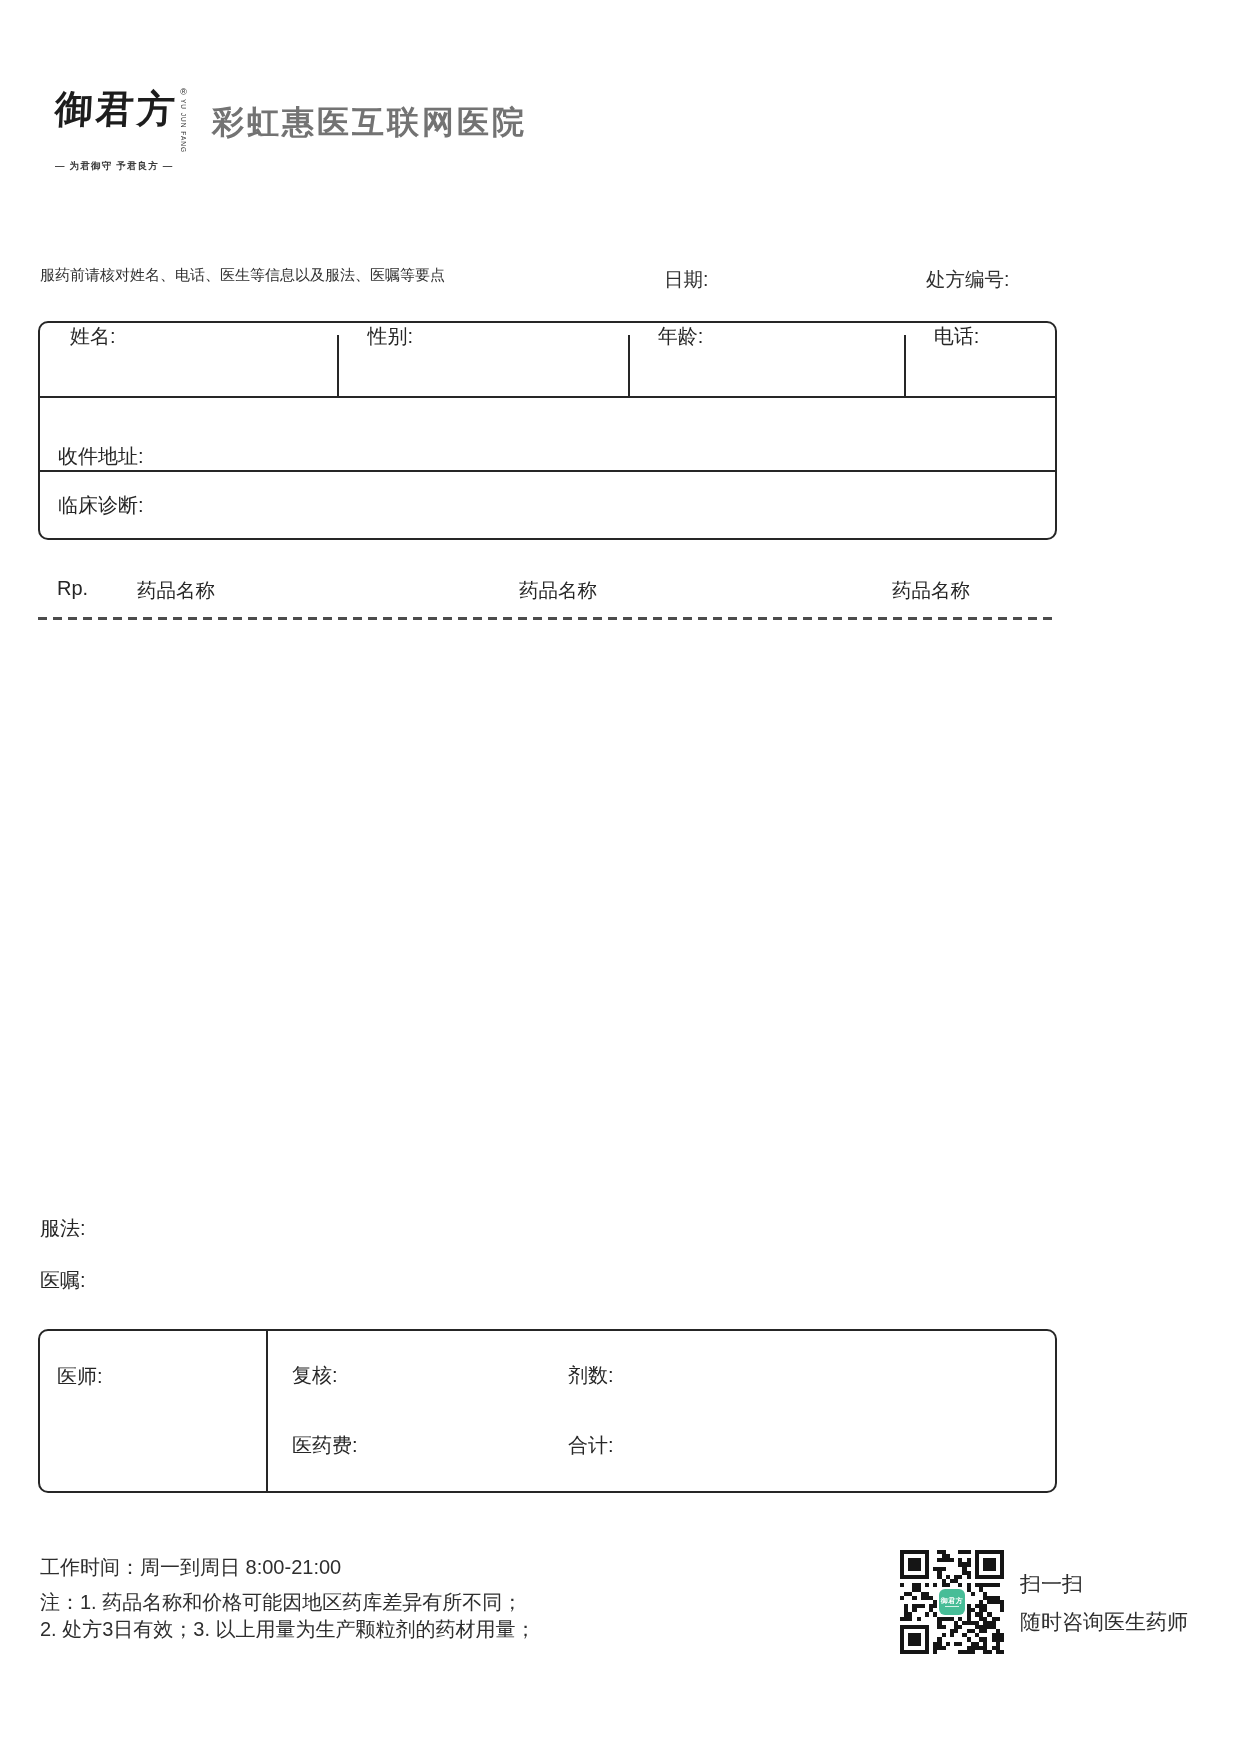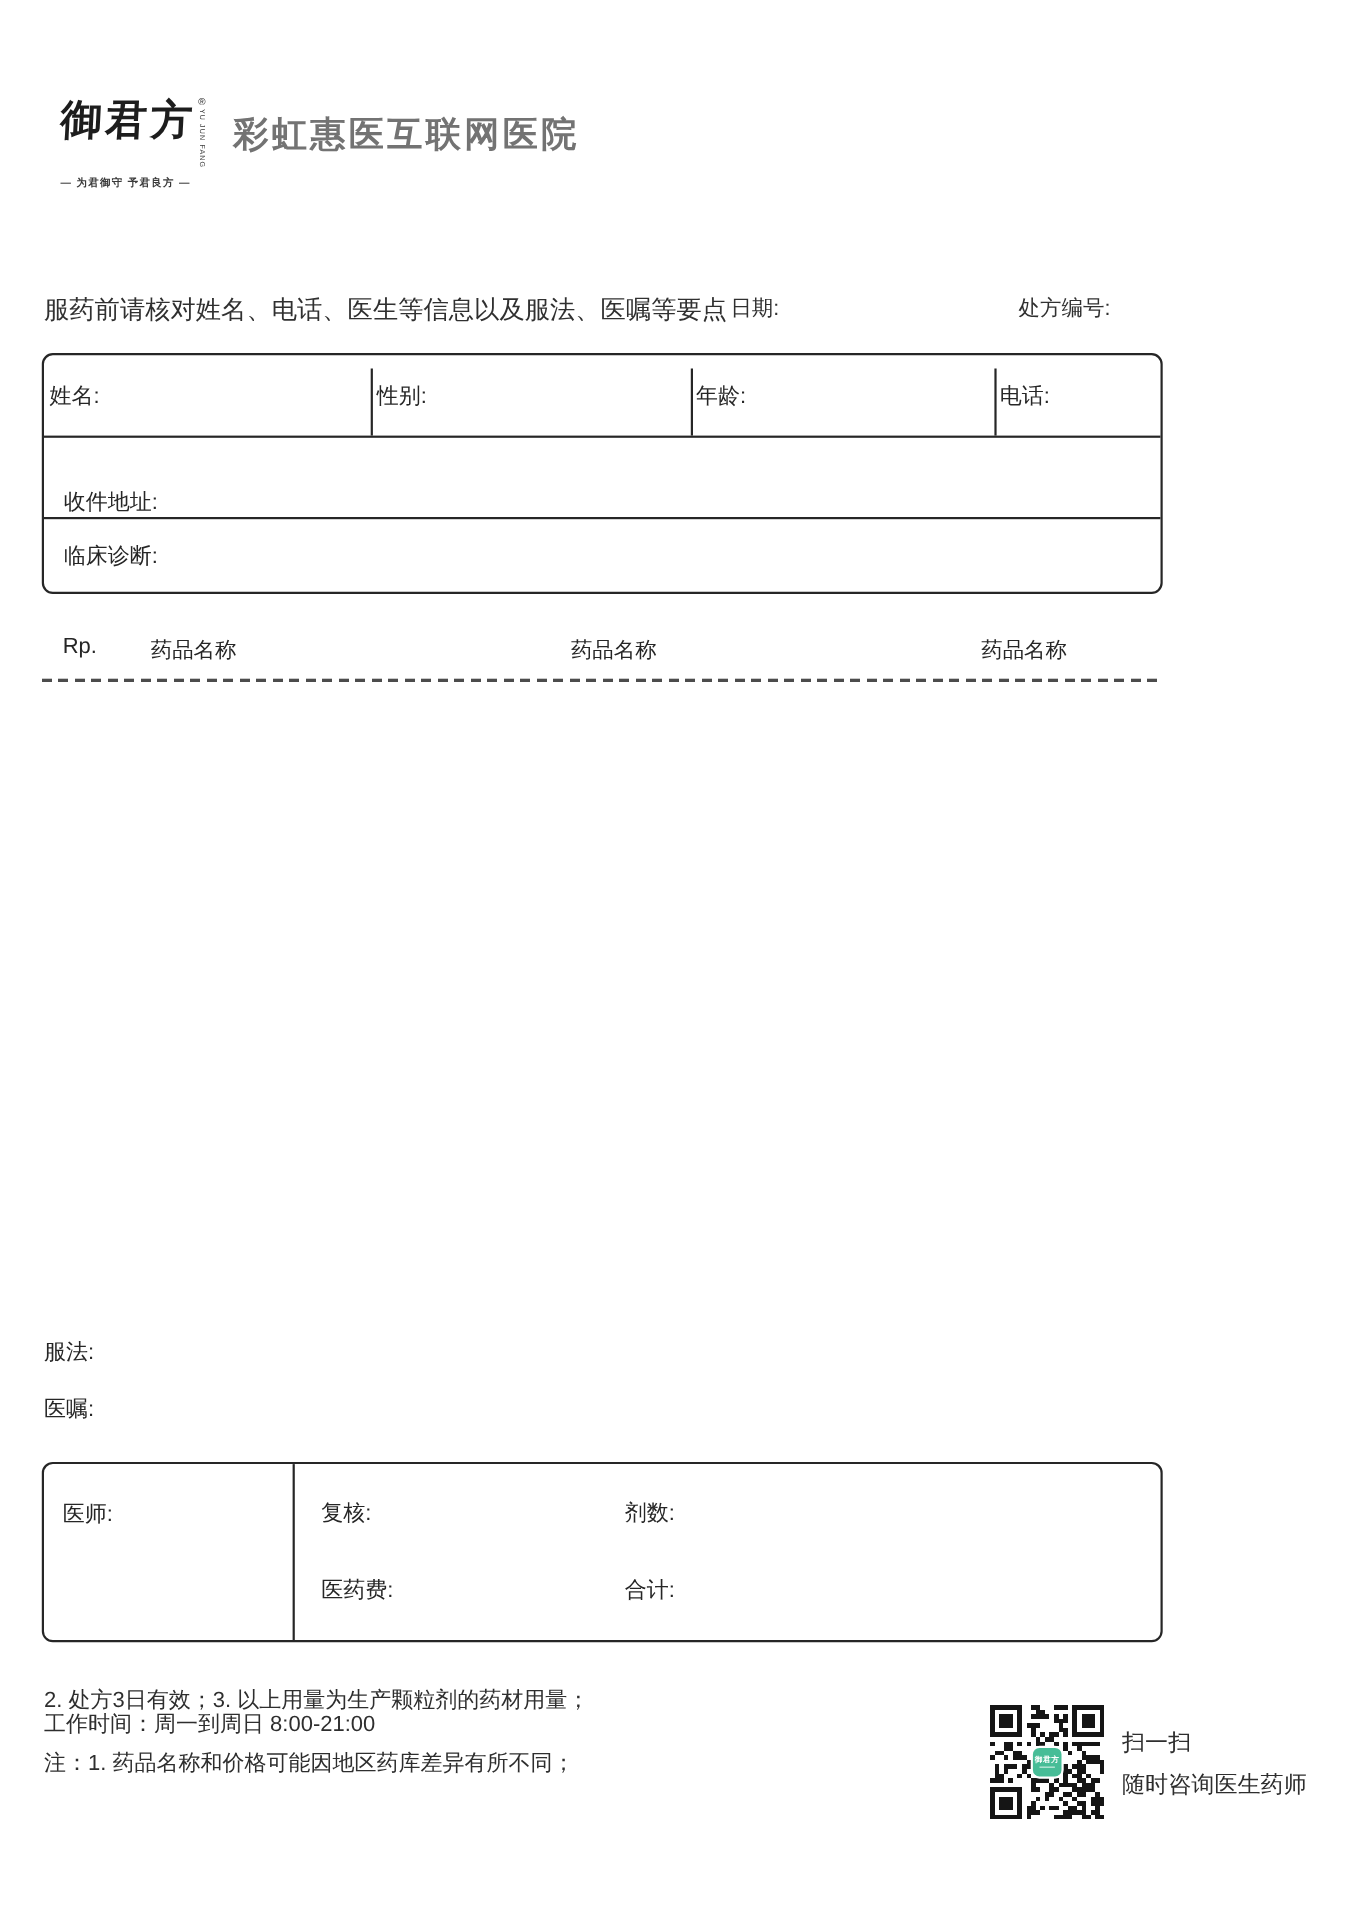--- a/index.html
+++ b/index.html
@@ -33,32 +33,32 @@
   .tagline {
     margin-top:7px; font-size:9.5px; letter-spacing:1.2px;
     color:#3a3a3a; white-space:nowrap; font-weight:bold;
   }
   .hospital-name {
     left:212px; top:101px;
     font-size:32px; font-weight:900; letter-spacing:3px; color:#737373;
   }
 
   
-  .notice-text  { left:40px;  top:266px; font-size:23px; color:#303030; }
+  .notice-text  { left:40px;  top:266px; font-size:15px; color:#303030; }
   .date-label   { left:664px; top:266px; font-size:19.5px; color:#303030; }
   .rxno-label   { left:926px; top:266px; font-size:19.5px; color:#303030;text-align:center; }
 
   
   .patient-box {
     left:38px; top:321px; width:1019px; height:219px;
     border:2.5px solid #262626; border-radius:10px;
     display:flex; flex-direction:column; background:#fff;
   }
   .p-row1 { display:flex; height:75px; border-bottom:2.5px solid #262626; }
-  .p-cell { position:relative; display:flex; align-items:center; padding-left:5px; }
+  .p-cell { position:relative; display:flex; align-items:flex-start; padding-left:30px; }
   .p-cell .divider {
     position:absolute; left:0; top:12px; bottom:0; width:2px; background:#262626;
   }
   .c1 { width:29.3%; } .c2 { width:28.6%; } .c3 { width:27.2%; } .c4 { width:14.9%; }
   .p-row2 { display:flex; align-items:flex-end; height:74px; border-bottom:2.5px solid #262626; padding-left:18px; }
   .p-row3 { display:flex; align-items:center; flex:1; padding-left:18px; }
   .field-label { font-size:20px; color:#262626; }
 
   
   .rp-label   { left:57px;  top:577px; font-size:20px; color:#262626; }
@@ -84,21 +84,21 @@
   .s-left { width:228px; border-right:2.5px solid #262626; padding:32px 0 0 17px; }
   .s-right { position:relative; flex:1; }
   .s-right .lbl { position:absolute; font-size:20px; color:#262626; }
   .lbl-review { left:24px;  top:31px; }
   .lbl-dose   { left:300px; top:31px; }
   .lbl-fee    { left:24px;  top:101px; }
   .lbl-total  { left:300px; top:101px; }
 
   
   .footer-line { left:40px; font-size:20px; color:#2e2e2e; }
-  .fl1 { top:1554px; } .fl2 { top:1589px; } .fl3 { top:1532px; }
+  .fl1 { top:1554px; } .fl2 { top:1589px; } .fl3 { top:1616px; }
 
   .qr-block { left:900px; top:1550px; width:340px; height:110px; }
   .qr-wrap { position:absolute; left:0; top:0; width:104px; height:104px; }
   .qr-center {
     position:absolute; left:39px; top:39px; width:26px; height:26px;
     background:#47bd97; border-radius:6px; box-shadow:0 0 0 2px #fff;
     display:flex; flex-direction:column; align-items:center; justify-content:center;
   }
   .qr-center-text { color:#fff; font-size:7px; font-weight:bold; letter-spacing:0.5px; line-height:1; }
   .qr-center::after { content:""; display:block; width:14px; height:1px; background:#d8f2e8; margin-top:2px; }

